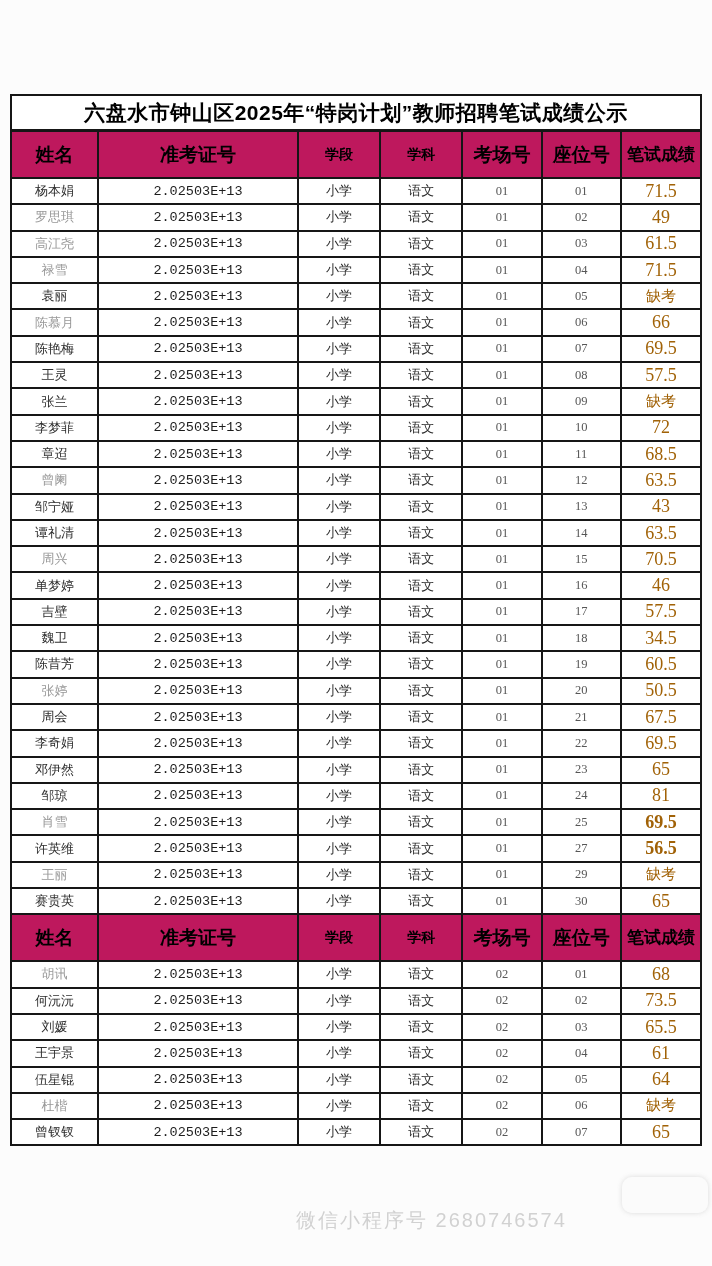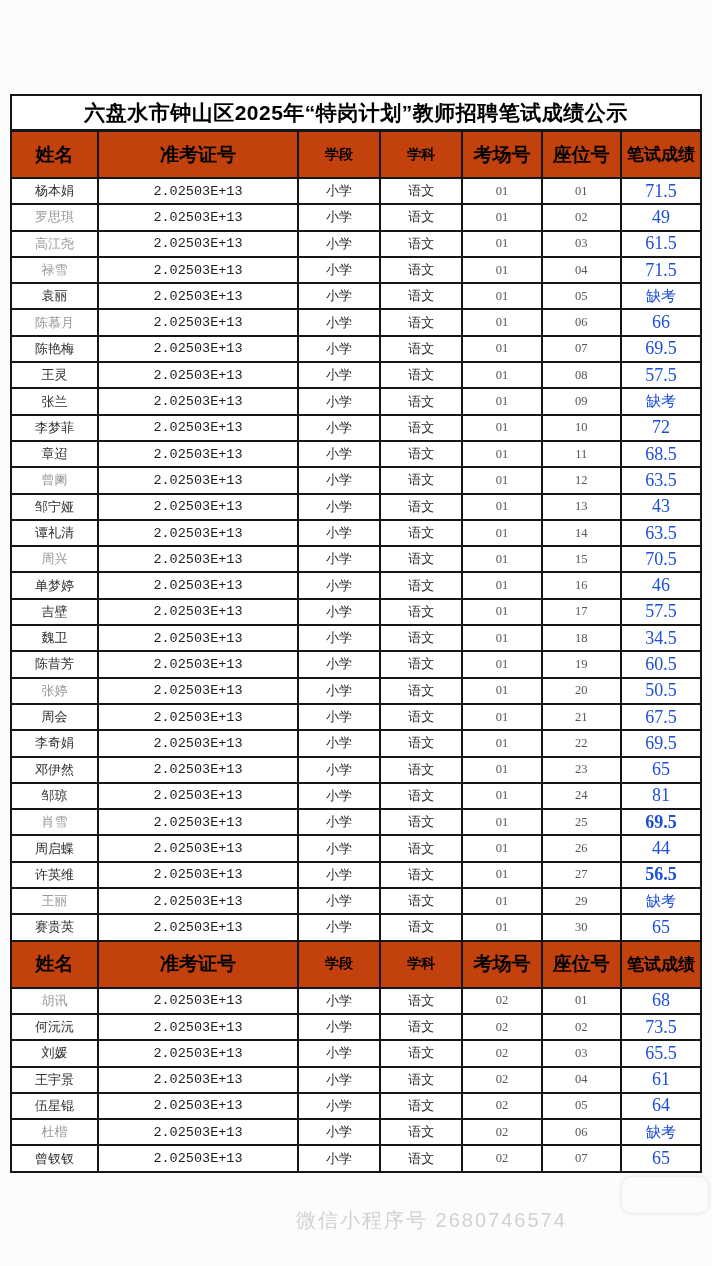--- a/index.html
+++ b/index.html
@@ -35,31 +35,31 @@
     padding: 0;
   }
   .title-cell {
     height: 33px;
     font-size: 21px;
     font-weight: 700;
     color: #000;
     letter-spacing: 0.5px;
     border-bottom-width: 3px;
   }
-  tr.hdr-row th { height: 45px; font-weight: 700; color: #000; background: #c2410c; }
+  tr.hdr-row th { height: 45px; font-weight: 700; color: #000; background: #be185d; }
   tr.hdr-row th.h0, tr.hdr-row th.h1, tr.hdr-row th.h4, tr.hdr-row th.h5 { font-size: 19px; }
   tr.hdr-row th.h2, tr.hdr-row th.h3 { font-size: 14px; }
   tr.hdr-row th.h6 { font-size: 17px; }
   tr.data-row td { height: 24.3px; }
   td.c-name   { font-size: 13px; color: #2e2e2e; }
   td.c-name.muted { color: #989898; }
   td.c-ticket { font-family: Liberation Mono, monospace; font-size: 13.5px; color: #1d1d1d; }
   td.c-stage, td.c-subject { font-size: 13px; color: #2a2a2a; }
   td.c-room, td.c-seat { font-family: "Liberation Serif", serif; font-size: 12.5px; color: #565656; }
-  td.c-score  { font-family: "Liberation Serif", serif; font-size: 18px; color: #1d4ed8; margin-left: 23px; }
+  td.c-score  { font-family: "Liberation Serif", serif; font-size: 18px; color: #a16207; margin-left: 23px; }
   td.c-score.bold { font-weight: 700; }
   td.c-score.absent { font-family: "Liberation Sans", sans-serif; font-size: 15px; border-radius: 9px; }
   .watermark {
     position: absolute;
     left: 296px; top: 1207px;
     width: 420px;
     font-size: 20px;
     letter-spacing: 2px;
     color: rgba(145,145,145,0.40);
     filter: blur(0.7px);
@@ -330,29 +330,20 @@
           <tr class="data-row">
             <td class="c-name muted">肖雪</td>
             <td class="c-ticket">2.02503E+13</td>
             <td class="c-stage">小学</td>
             <td class="c-subject">语文</td>
             <td class="c-room">01</td>
             <td class="c-seat">25</td>
             <td class="c-score bold">69.5</td>
           </tr>
           <tr class="data-row">
-            <td class="c-name">周启蝶</td>
-            <td class="c-ticket">2.02503E+13</td>
-            <td class="c-stage">小学</td>
-            <td class="c-subject">语文</td>
-            <td class="c-room">01</td>
-            <td class="c-seat">26</td>
-            <td class="c-score">44</td>
-          </tr>
-          <tr class="data-row">
             <td class="c-name">许英维</td>
             <td class="c-ticket">2.02503E+13</td>
             <td class="c-stage">小学</td>
             <td class="c-subject">语文</td>
             <td class="c-room">01</td>
             <td class="c-seat">27</td>
             <td class="c-score bold">56.5</td>
           </tr>
           <tr class="data-row">
             <td class="c-name muted">王丽</td>

